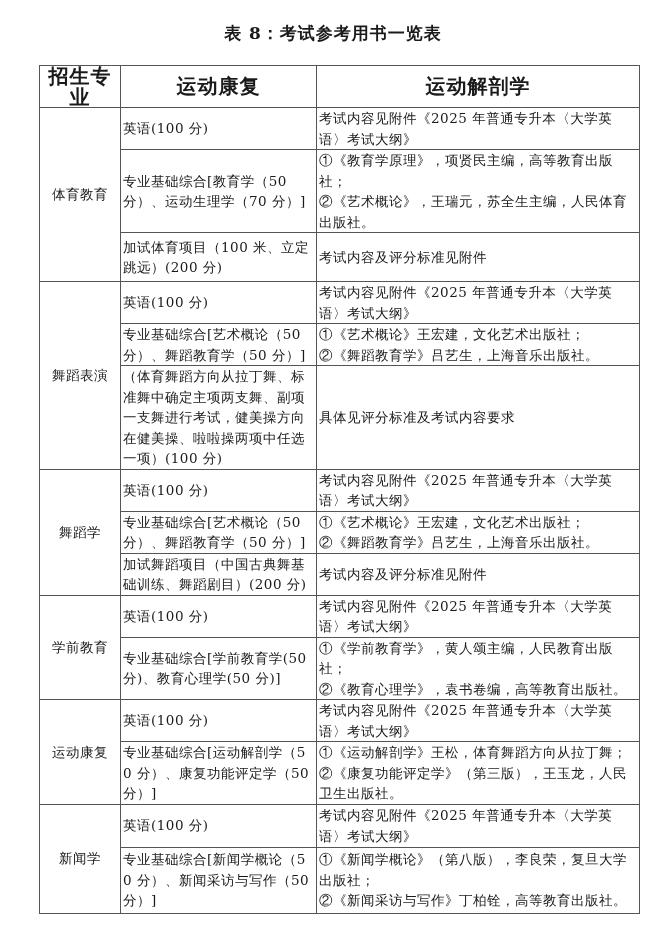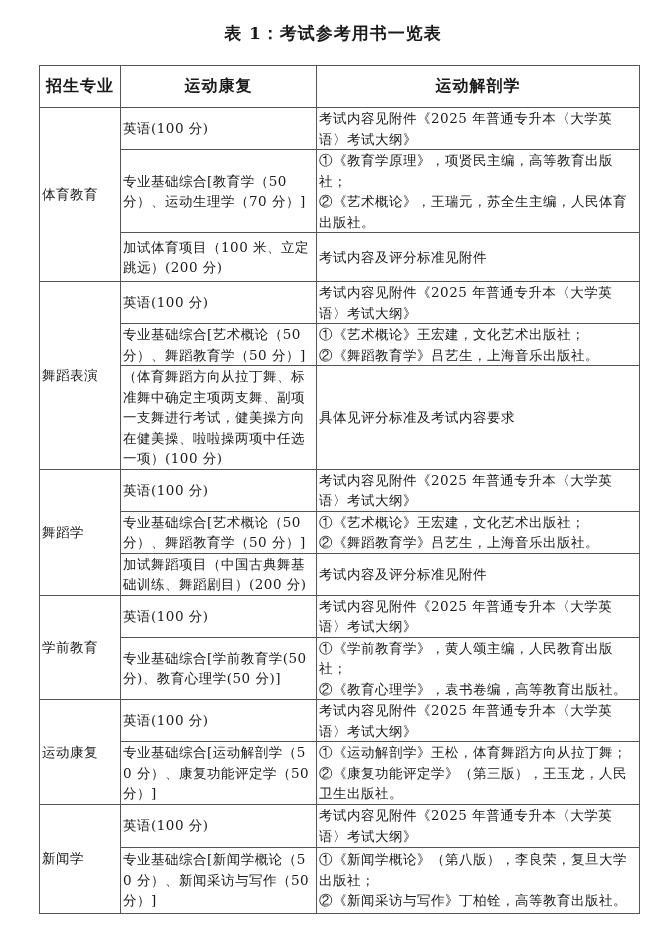--- a/index.html
+++ b/index.html
@@ -4,29 +4,29 @@
 <style>
   html, body { margin: 0; padding: 0; background: #ffffff; }
   body { width: 666px; height: 950px; position: relative; overflow: hidden;
          font-family: "DejaVu Serif", "Liberation Serif", serif; color: #1a1a1a; }
   .title { position: absolute; top: 22px; left: 0; width: 666px; text-align: center;
            font-size: 17px; font-weight: bold; letter-spacing: 1px; }
   table { position: absolute; left: 39px; top: 65px; width: 600px; border-collapse: collapse;
           table-layout: fixed; }
   td, th { border: 1px solid #555; padding: 0 2px; vertical-align: middle; font-size: 13.5px;
            line-height: 20.5px; word-break: break-all; letter-spacing: 0.5px; }
-  th { height: 41px; font-weight: bold; font-size: 16px; text-align: center; letter-spacing: 1px; }
-  td.major { }
+  th { height: 41px; font-weight: bold; font-size: 20px; text-align: center; letter-spacing: 1px; }
+  td.major { text-align: center; }
   col.c1 { width: 81px; } col.c2 { width: 196px; } col.c3 { width: 323px; }
   .line { display: block; }
 </style>
 </head>
 <body>
 
-<div class="title">表 1：考试参考用书一览表</div>
+<div class="title">表 8：考试参考用书一览表</div>
 
 <table>
   <colgroup>
       <col class="c1">
       <col class="c2">
       <col class="c3">
     </colgroup>
   <thead>
     <tr>
       <th>招生专业</th>

